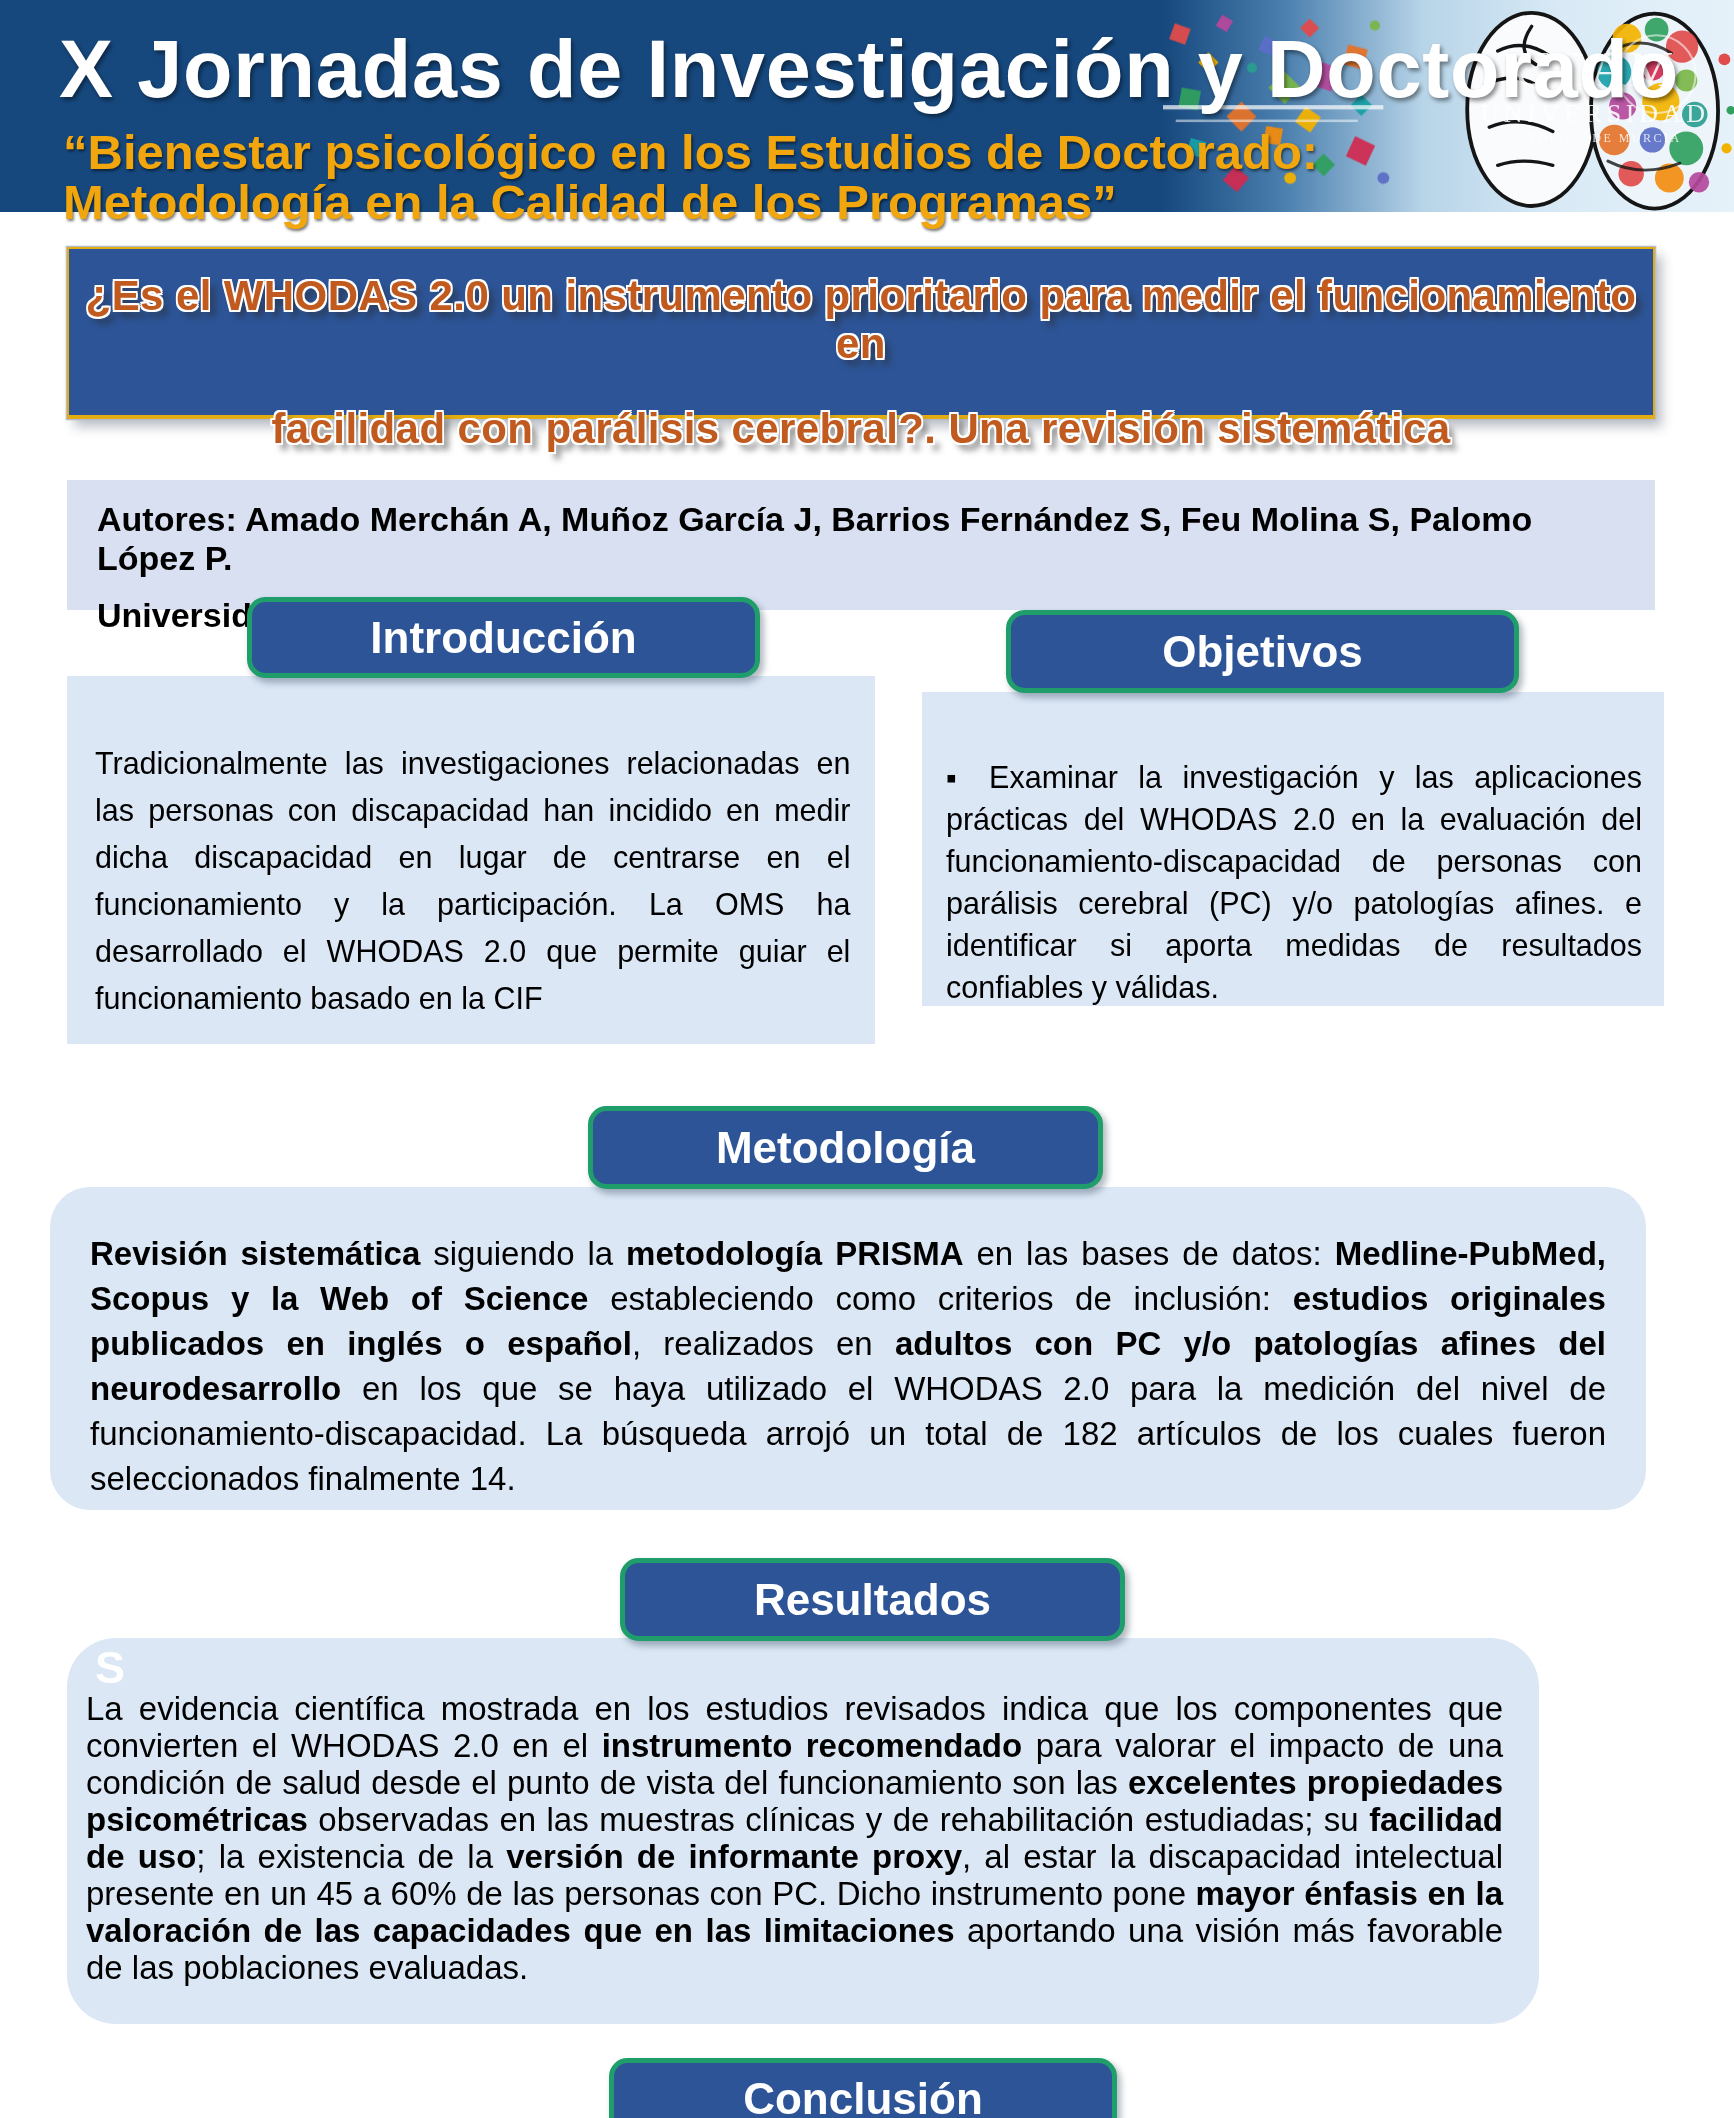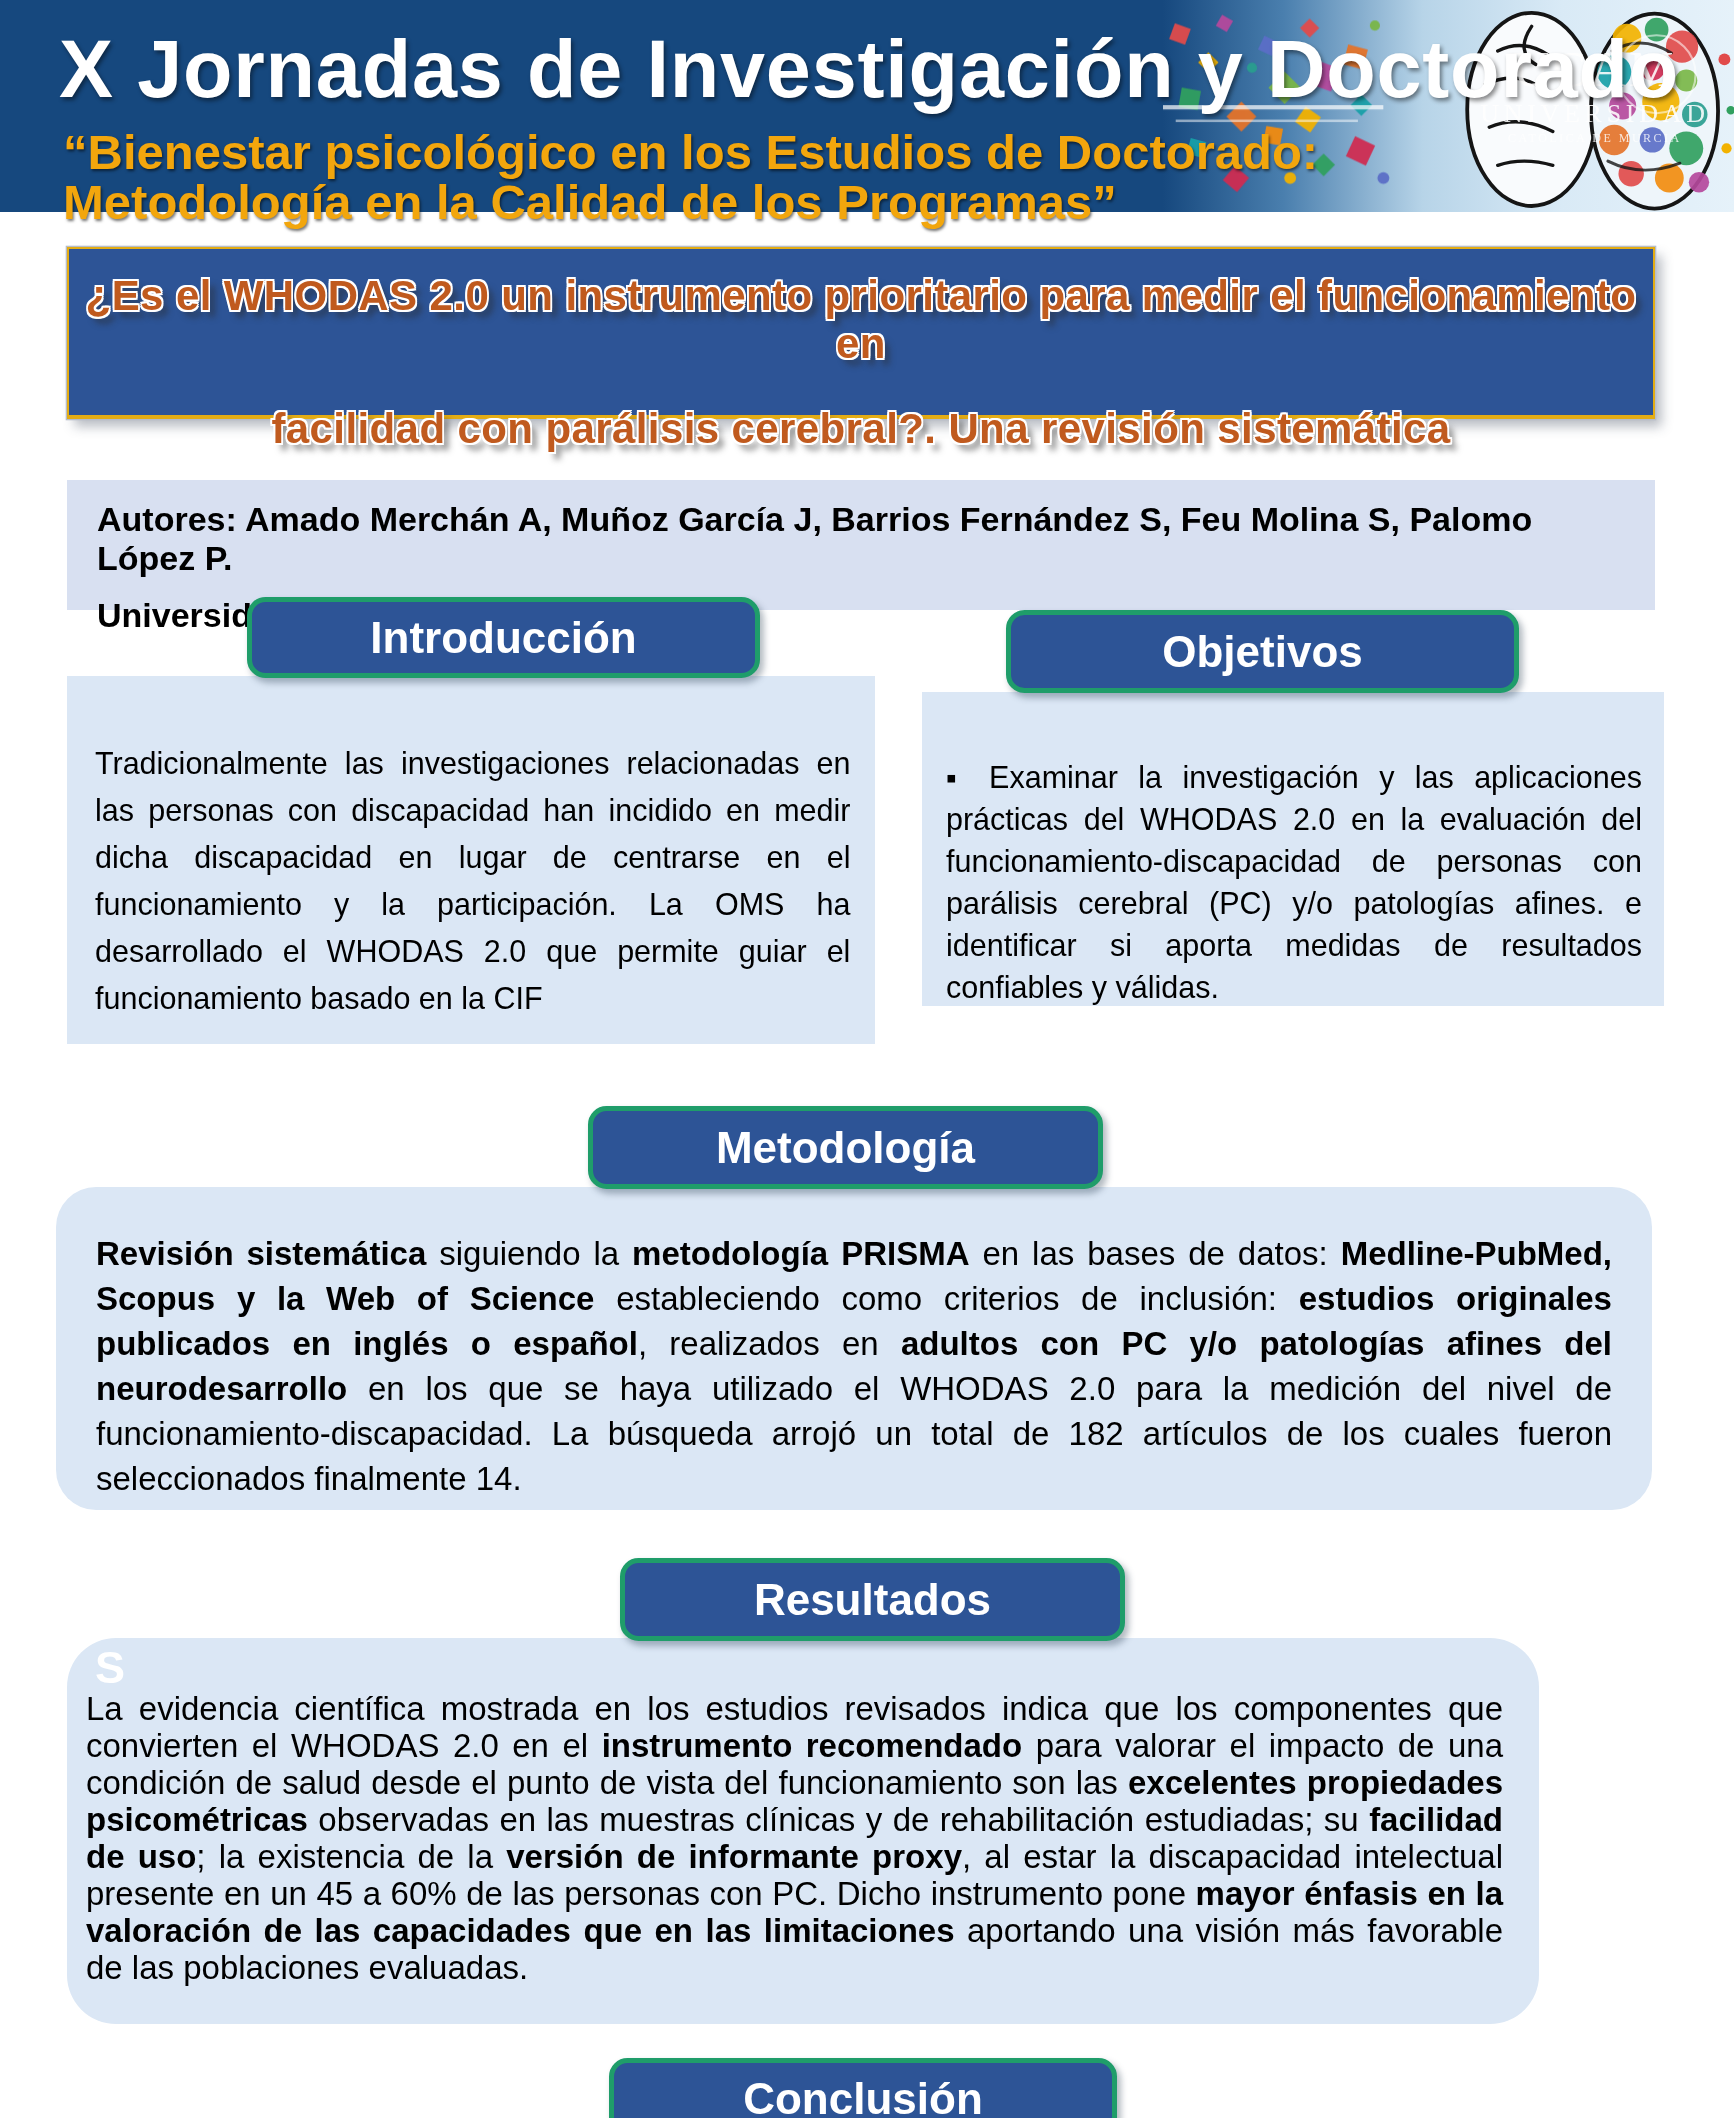--- a/index.html
+++ b/index.html
@@ -51,21 +51,21 @@
   #h-con{left:609px;top:2058px;width:508px;height:81px;}
 
   
   .sec-body{position:absolute;background:#dbe7f5;box-sizing:border-box;color:#000;z-index:1;}
   .body-text{margin:0;text-align:justify;}
   .b{font-weight:bold;}
   #b-intro{left:67px;top:676px;width:808px;height:368px;padding:64px 24.6px 0 28px;}
   #b-intro .body-text{font-size:30.5px;line-height:47px;}
   #b-obj{left:922px;top:692px;width:742px;height:314px;padding:64px 22px 0 24px;}
   #b-obj .body-text{font-size:30.5px;line-height:42px;}
-  #b-met{left:56px;top:1187px;width:1596px;height:323px;border-radius:40px;padding:44px 40px 0 40px;}
+  #b-met{left:50px;top:1187px;width:1596px;height:323px;border-radius:40px;padding:44px 40px 0 40px;}
   #b-met .body-text{font-size:33px;line-height:45px;}
   #b-res{left:67px;top:1638px;width:1472px;height:386px;border-radius:49px;padding:52px 36px 0 19px;}
   #b-res .body-text{font-size:33px;line-height:37px;}
   .stray-s{position:absolute;left:95px;top:1642px;z-index:4;color:#ffffff;font-size:45px;font-weight:bold;}
 </style>
 </head>
 <body>
 
 <div class="page">
 

